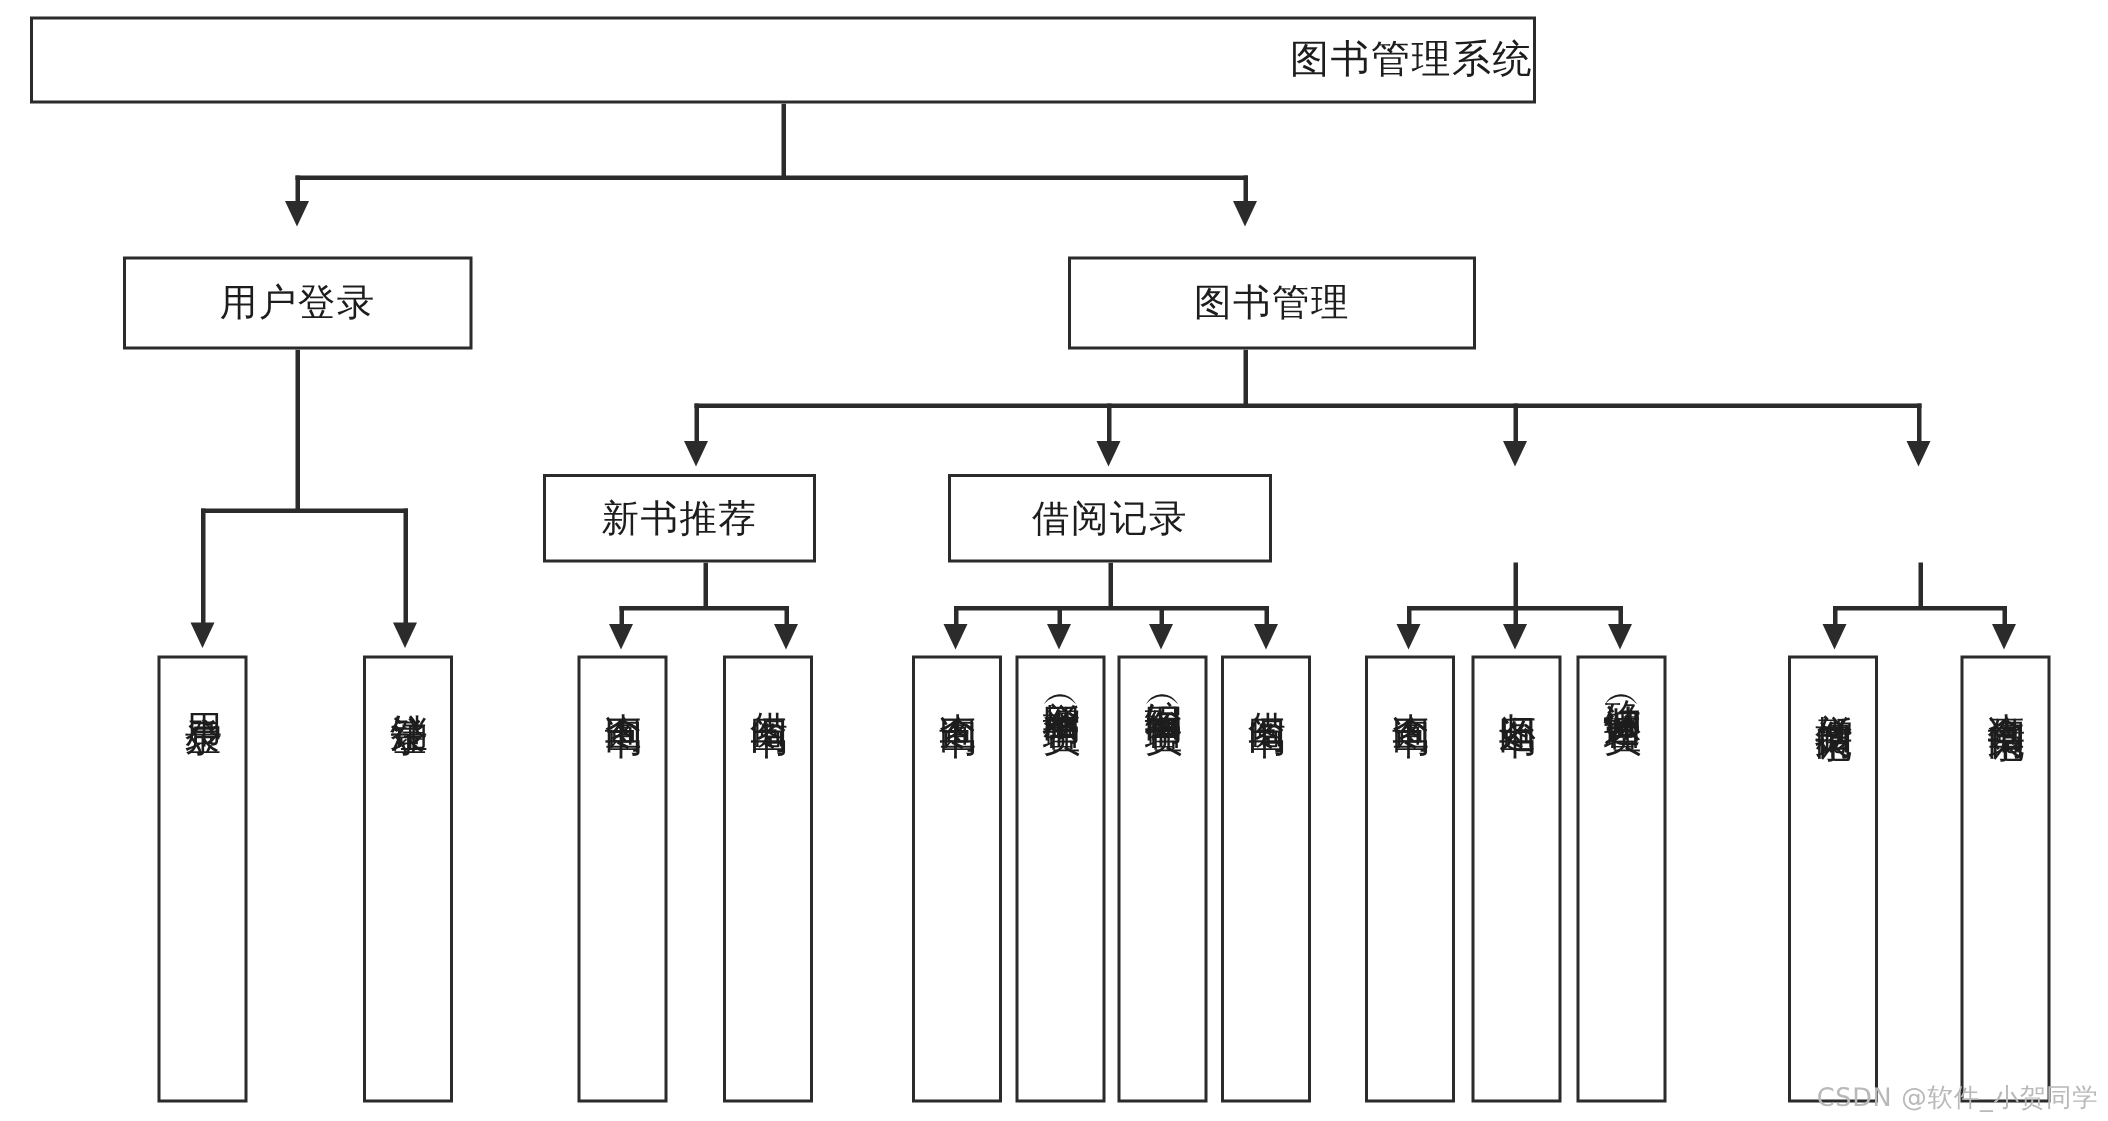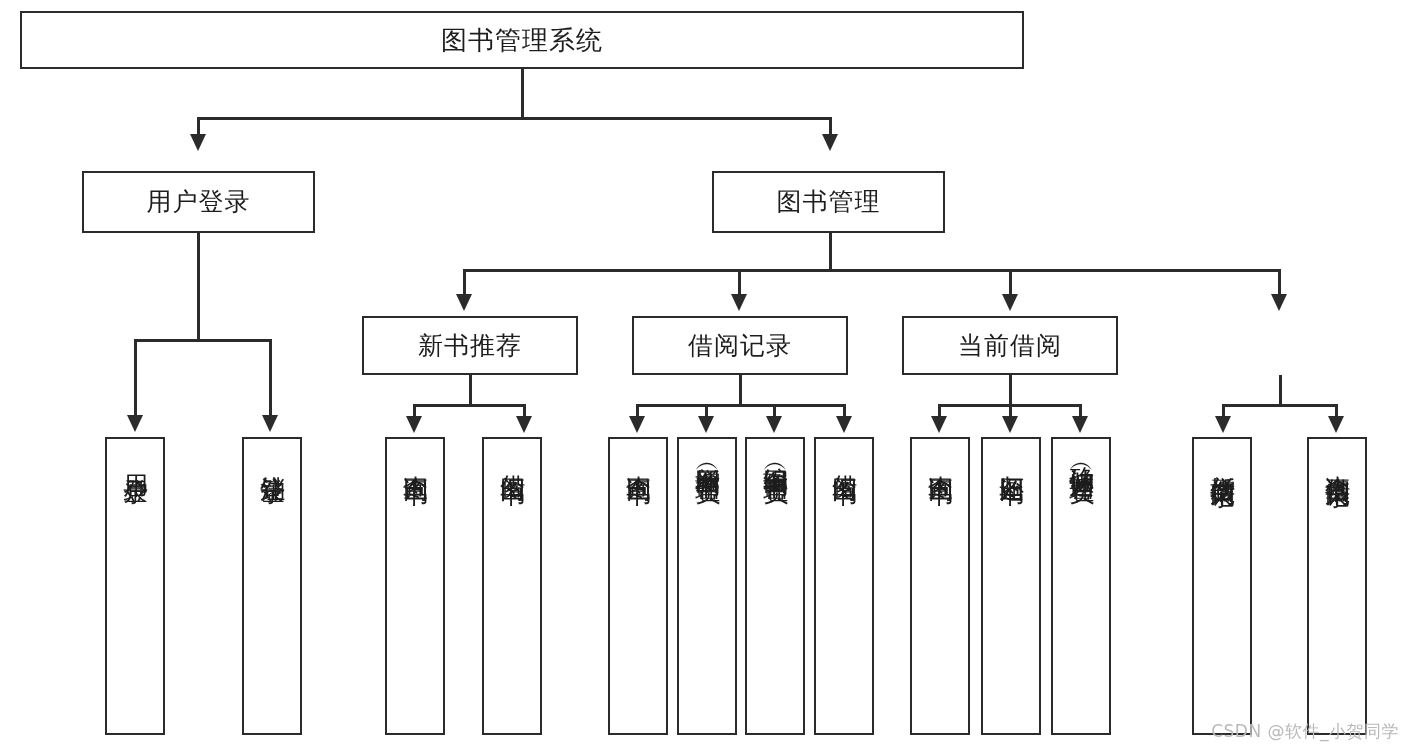--- a/index.html
+++ b/index.html
@@ -83,37 +83,37 @@
     z-index:5;
     white-space:nowrap;
     pointer-events:none;
   }
 </style>
 </head>
 <body>
 
 <div id="canvas">
 
-  <div class="node h-node root" style="left:20px;top:11px;width:1004px;height:58px;">
+  <div class="node h-node root" style="left:20px;top:11px;width:1004px;height:58px;justify-content:flex-end;">
     <span class="lbl">图书管理系统</span>
   </div>
 
   <div class="ln v" style="left:521px;top:69px;width:3px;height:50px;"></div>
 
   <div class="ln h" style="left:197px;top:117px;width:635px;height:3px;"></div>
 
   <div class="ln v" style="left:197px;top:117px;width:3px;height:19px;"></div>
   <div class="arrow" style="left:190px;top:134px;"></div>
   <div class="ln v" style="left:829px;top:117px;width:3px;height:19px;"></div>
   <div class="arrow" style="left:822px;top:134px;"></div>
 
   <div class="node h-node" style="left:82px;top:171px;width:233px;height:62px;">
     <span class="lbl">用户登录</span>
   </div>
-  <div class="node h-node" style="left:712px;top:171px;width:233px;height:62px;">
+  <div class="node h-node" style="left:712px;top:171px;width:272px;height:62px;">
     <span class="lbl">图书管理</span>
   </div>
 
   <div class="ln v" style="left:197px;top:233px;width:3px;height:108px;"></div>
   <div class="ln h" style="left:134px;top:339px;width:138px;height:3px;"></div>
   <div class="ln v" style="left:134px;top:339px;width:3px;height:78px;"></div>
   <div class="arrow" style="left:127px;top:415px;"></div>
   <div class="ln v" style="left:269px;top:339px;width:3px;height:78px;"></div>
   <div class="arrow" style="left:262px;top:415px;"></div>
 
@@ -121,28 +121,25 @@
   <div class="ln h" style="left:463px;top:269px;width:818px;height:3px;"></div>
   <div class="ln v" style="left:463px;top:269px;width:3px;height:27px;"></div>
   <div class="arrow" style="left:456px;top:294px;"></div>
   <div class="ln v" style="left:738px;top:269px;width:3px;height:27px;"></div>
   <div class="arrow" style="left:731px;top:294px;"></div>
   <div class="ln v" style="left:1009px;top:269px;width:3px;height:27px;"></div>
   <div class="arrow" style="left:1002px;top:294px;"></div>
   <div class="ln v" style="left:1278px;top:269px;width:3px;height:27px;"></div>
   <div class="arrow" style="left:1271px;top:294px;"></div>
 
-  <div class="node h-node" style="left:362px;top:316px;width:216px;height:59px;">
+  <div class="node h-node" style="left:362px;top:316px;width:182px;height:59px;">
     <span class="lbl">新书推荐</span>
   </div>
   <div class="node h-node" style="left:632px;top:316px;width:216px;height:59px;">
     <span class="lbl">借阅记录</span>
-  </div>
-  <div class="node h-node" style="left:902px;top:316px;width:216px;height:59px;">
-    <span class="lbl">当前借阅</span>
   </div>
 
   <div class="ln v" style="left:469px;top:375px;width:3px;height:31px;"></div>
   <div class="ln h" style="left:413px;top:404px;width:113px;height:3px;"></div>
   <div class="ln v" style="left:413px;top:404px;width:3px;height:14px;"></div>
   <div class="arrow" style="left:406px;top:416px;"></div>
   <div class="ln v" style="left:523px;top:404px;width:3px;height:14px;"></div>
   <div class="arrow" style="left:516px;top:416px;"></div>
 
   <div class="ln v" style="left:739px;top:375px;width:3px;height:31px;"></div>

